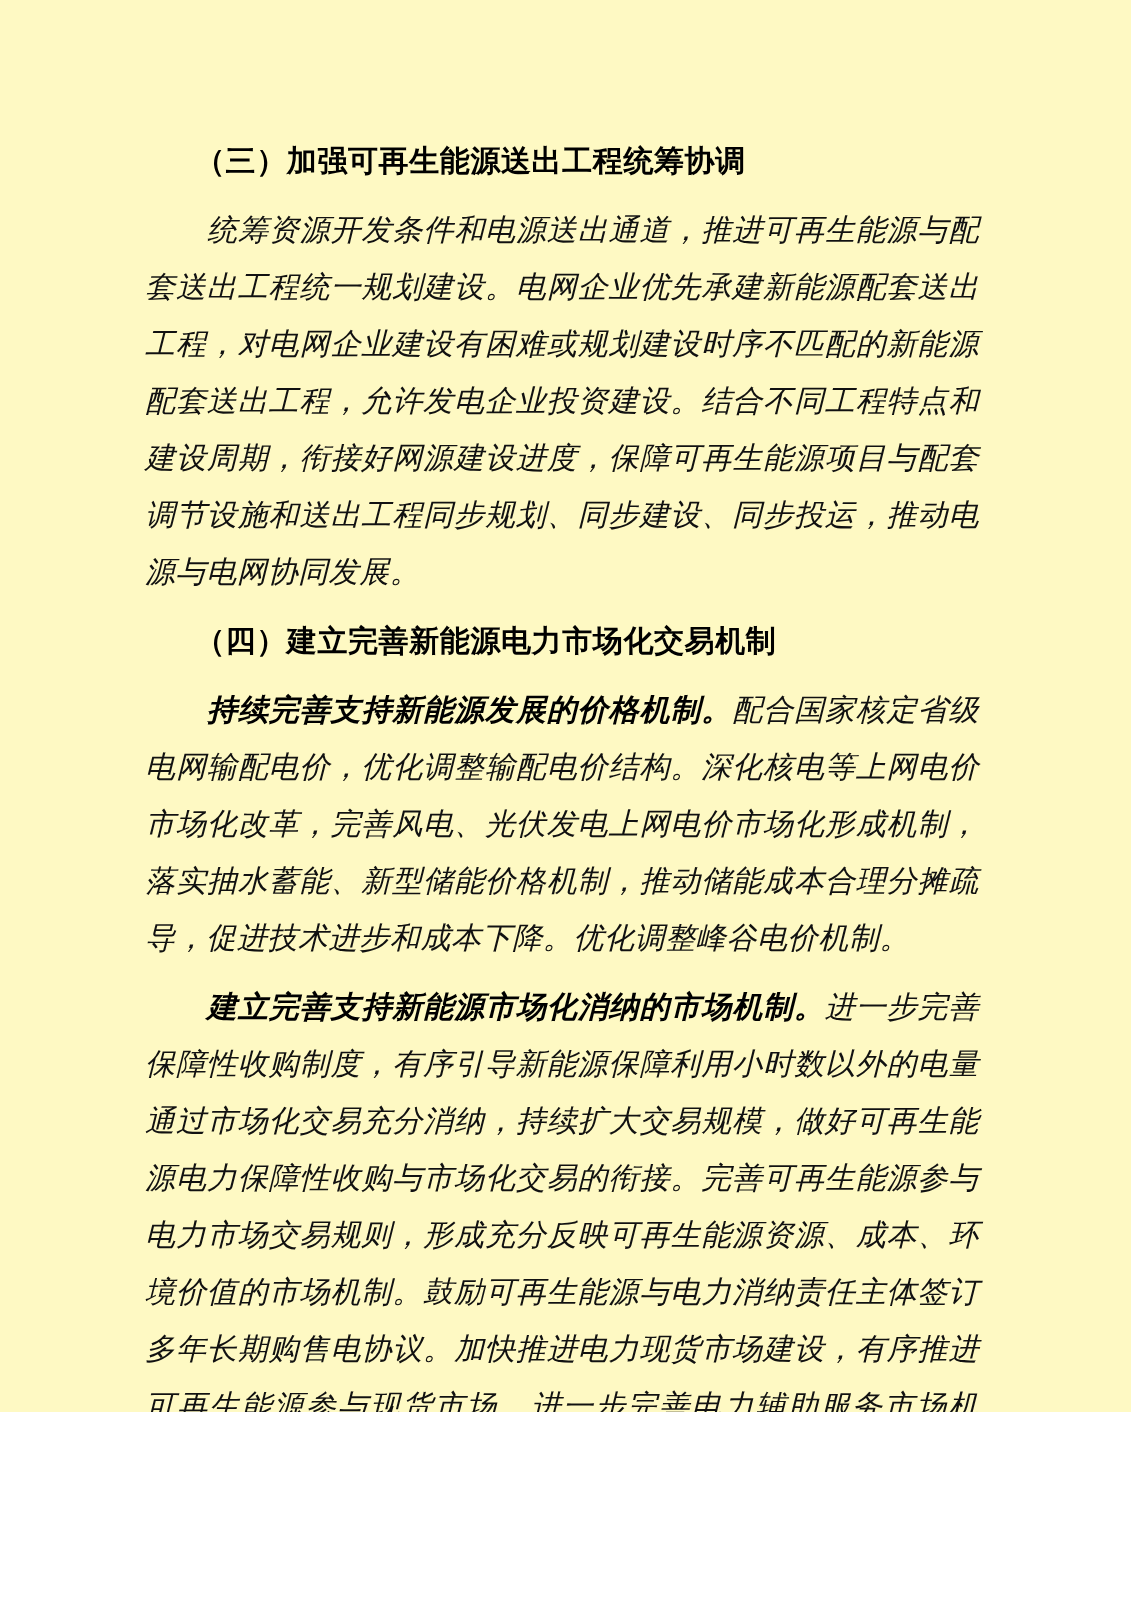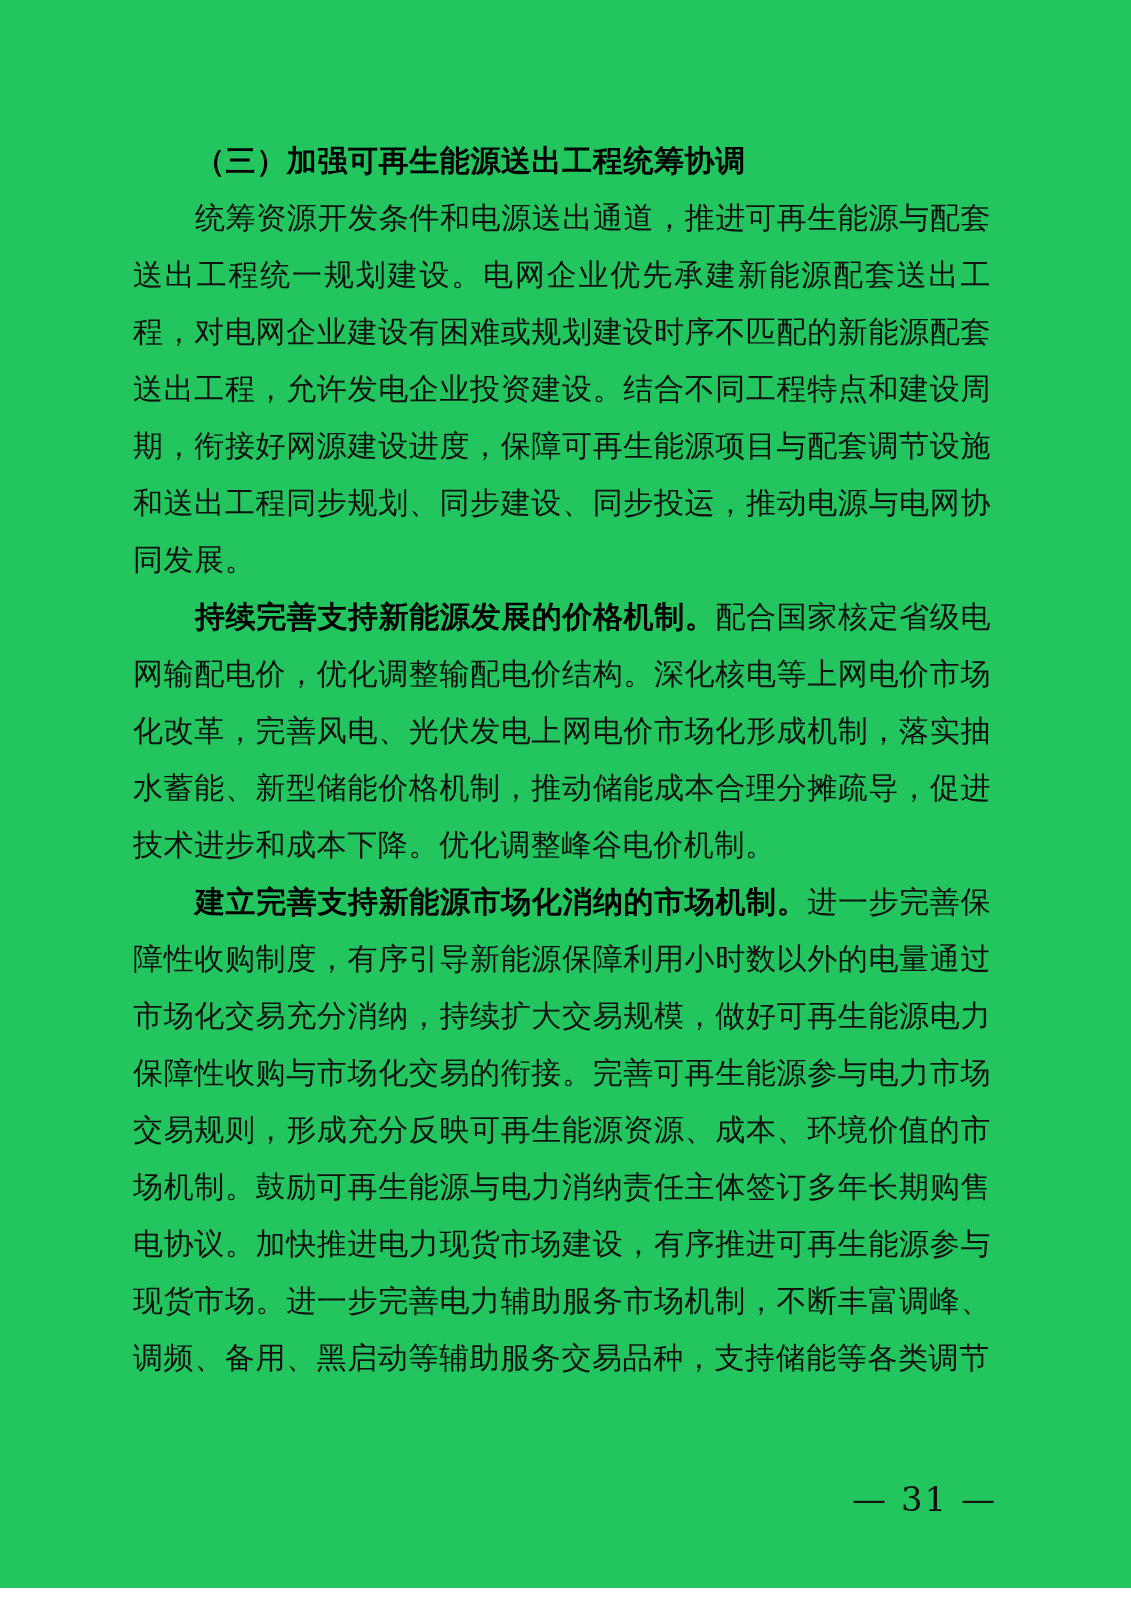--- a/index.html
+++ b/index.html
@@ -3,22 +3,22 @@
 <meta charset="utf-8">
 <style>
   html, body {
     margin: 0;
     padding: 0;
     background: #ffffff;
   }
   .page {
     position: relative;
     width: 1131px;
-    height: 1588px;
-    background: #22c55e;
+    height: 1412px;
+    background: #fef9c3;
     color: #111111;
     font-family: "DejaVu Serif", "Liberation Serif", serif;
     overflow: hidden;
   }
   .content {
     position: absolute;
     left: 133px;
     top: 132px;
     width: 858px;
     font-size: 30px;
@@ -30,22 +30,23 @@
   .sec-heading {
     margin: 0;
     font-size: 30px;
     font-weight: 700;
     color: #000000;
     text-indent: 62px;
     line-height: 57px;
     text-align: left;
   }
   .para {
-    margin: 0;
+    margin: 12px;
     text-indent: 62px;
+    font-style: italic;
   }
   .lead {
     font-weight: 700;
     color: #000000;
   }
   .page-number {
     position: absolute;
     top: 1478px;
     right: 134px;
     font-size: 34px;
@@ -58,20 +59,21 @@
 </head>
 <body>
 
 <div class="page">
   <div class="content">
 
     <h2 class="sec-heading">（三）加强可再生能源送出工程统筹协调</h2>
 
     <p class="para"><span class="lead"></span><span>统筹资源开发条件和电源送出通道，推进可再生能源与配套送出工程统一规划建设。电网企业优先承建新能源配套送出工程，对电网企业建设有困难或规划建设时序不匹配的新能源配套送出工程，允许发电企业投资建设。结合不同工程特点和建设周期，衔接好网源建设进度，保障可再生能源项目与配套调节设施和送出工程同步规划、同步建设、同步投运，推动电源与电网协同发展。</span></p>
 
+    <h2 class="sec-heading">（四）建立完善新能源电力市场化交易机制</h2>
 
     <p class="para"><span class="lead">持续完善支持新能源发展的价格机制。</span><span>配合国家核定省级电网输配电价，优化调整输配电价结构。深化核电等上网电价市场化改革，完善风电、光伏发电上网电价市场化形成机制，落实抽水蓄能、新型储能价格机制，推动储能成本合理分摊疏导，促进技术进步和成本下降。优化调整峰谷电价机制。</span></p>
 
     <p class="para"><span class="lead">建立完善支持新能源市场化消纳的市场机制。</span><span>进一步完善保障性收购制度，有序引导新能源保障利用小时数以外的电量通过市场化交易充分消纳，持续扩大交易规模，做好可再生能源电力保障性收购与市场化交易的衔接。完善可再生能源参与电力市场交易规则，形成充分反映可再生能源资源、成本、环境价值的市场机制。鼓励可再生能源与电力消纳责任主体签订多年长期购售电协议。加快推进电力现货市场建设，有序推进可再生能源参与现货市场。进一步完善电力辅助服务市场机制，不断丰富调峰、调频、备用、黑启动等辅助服务交易品种，支持储能等各类调节</span></p>
 
   </div>
 
   <div class="page-number">— 31 —</div>
 </div>
 

